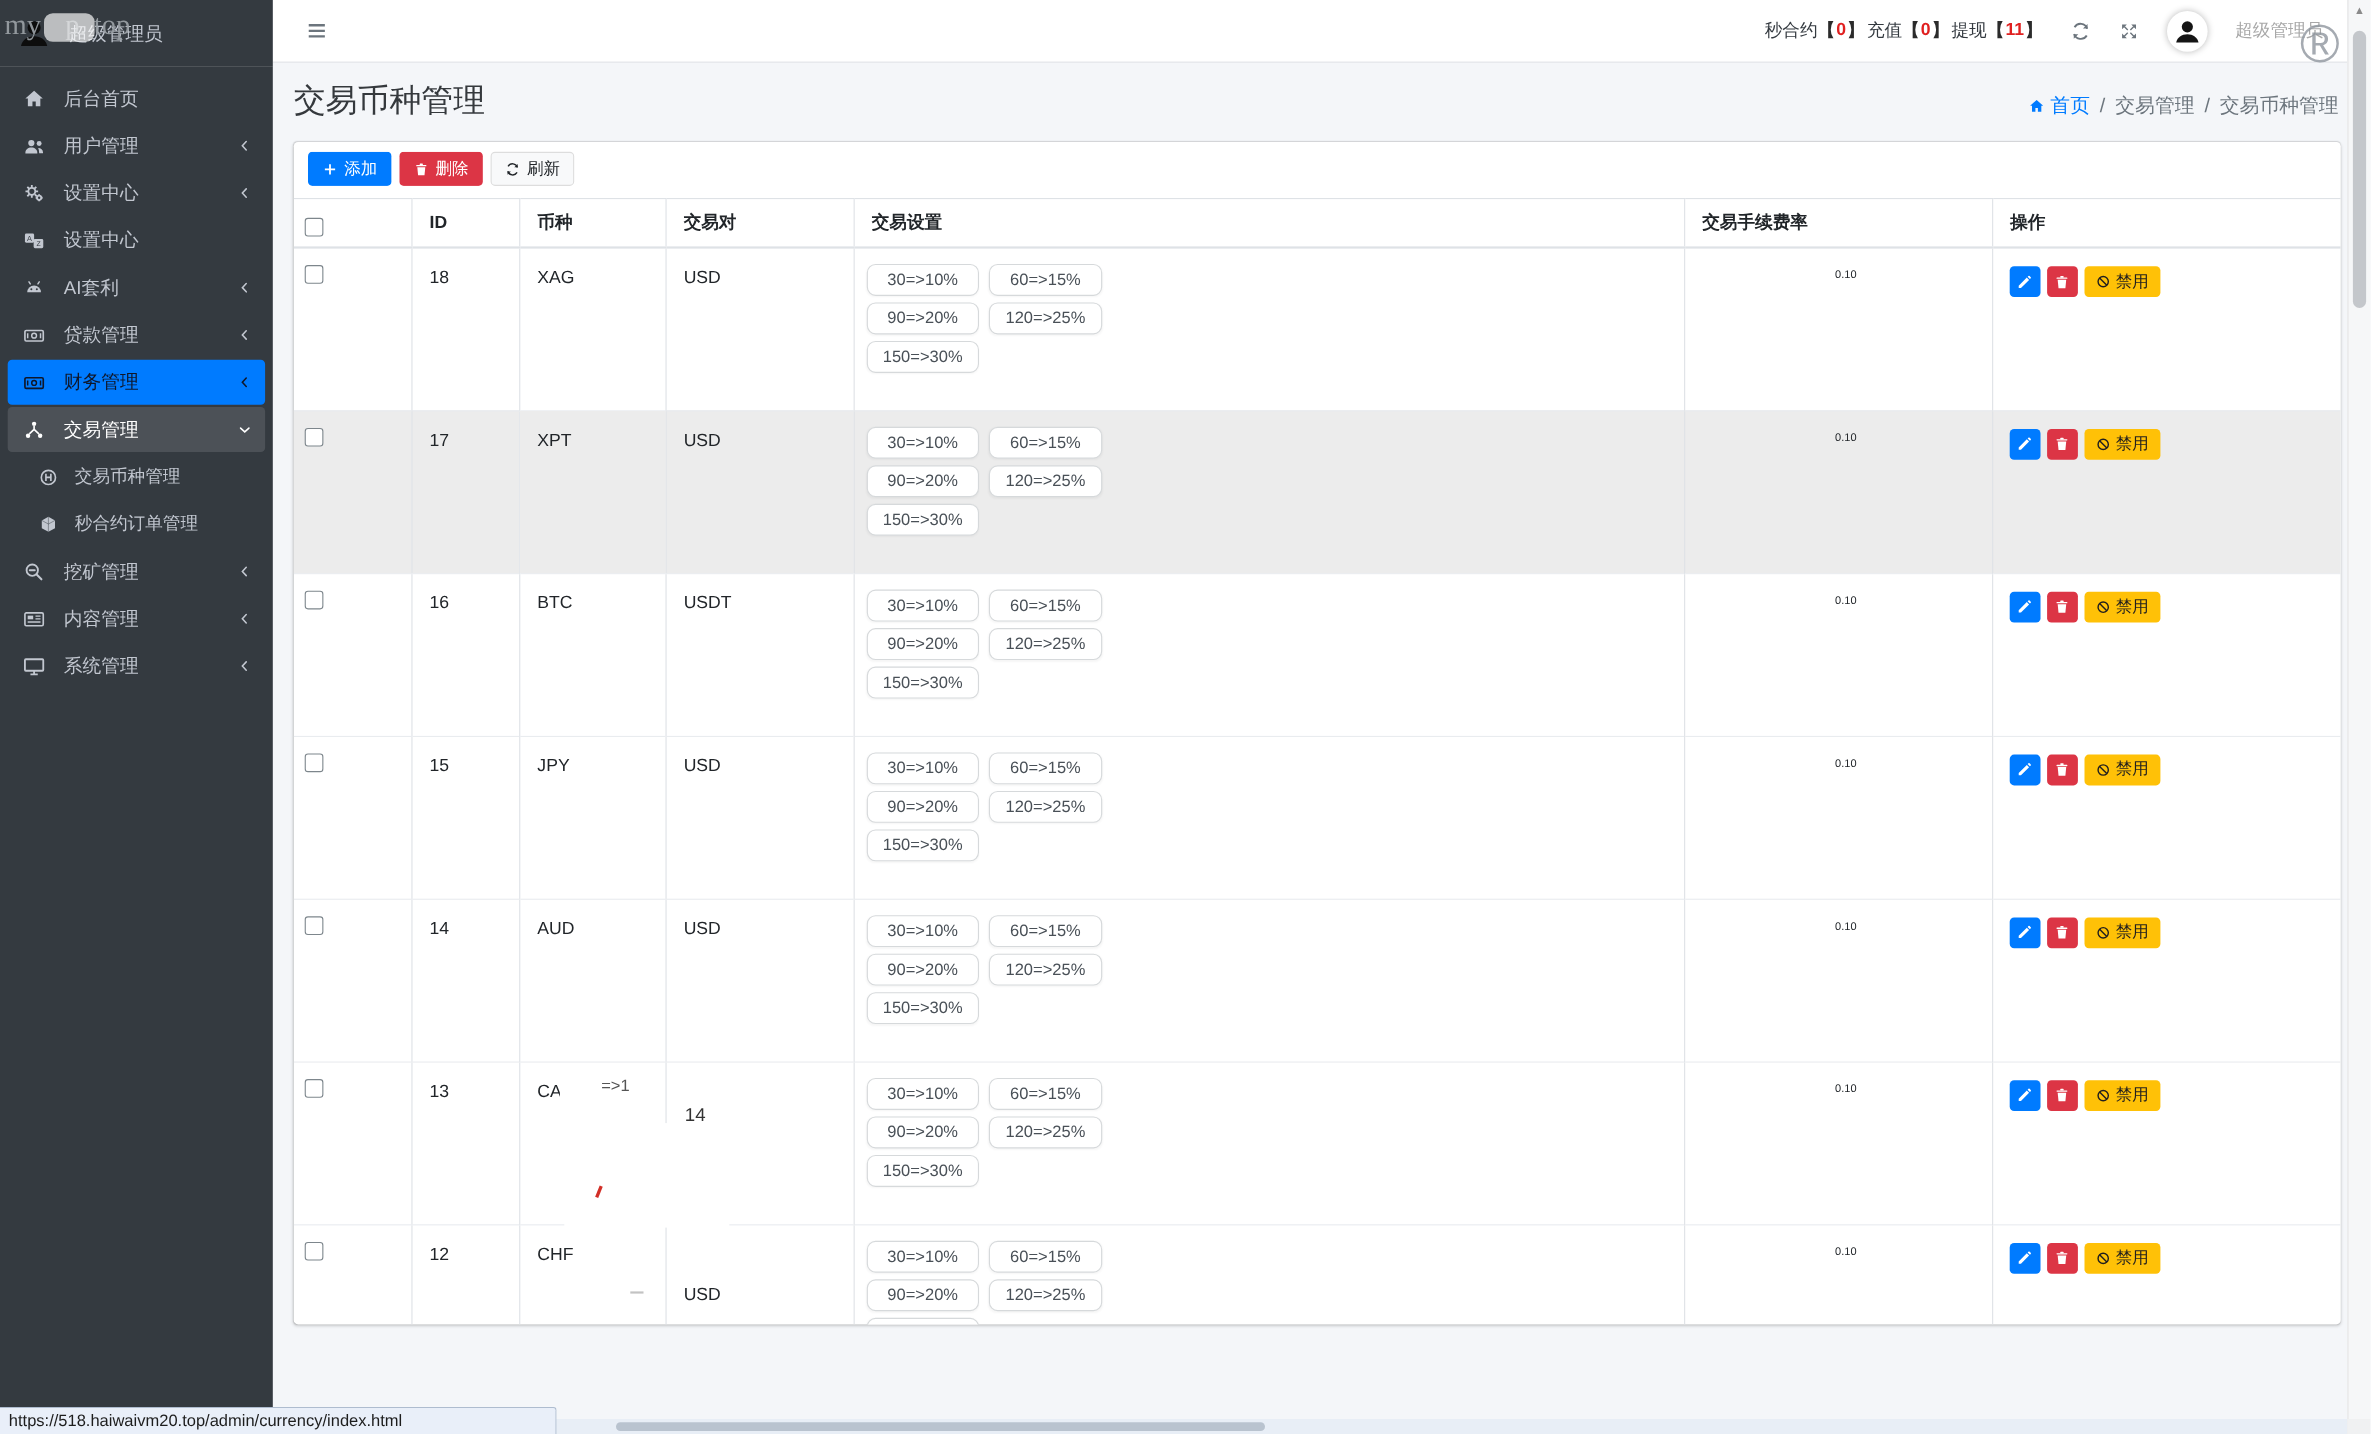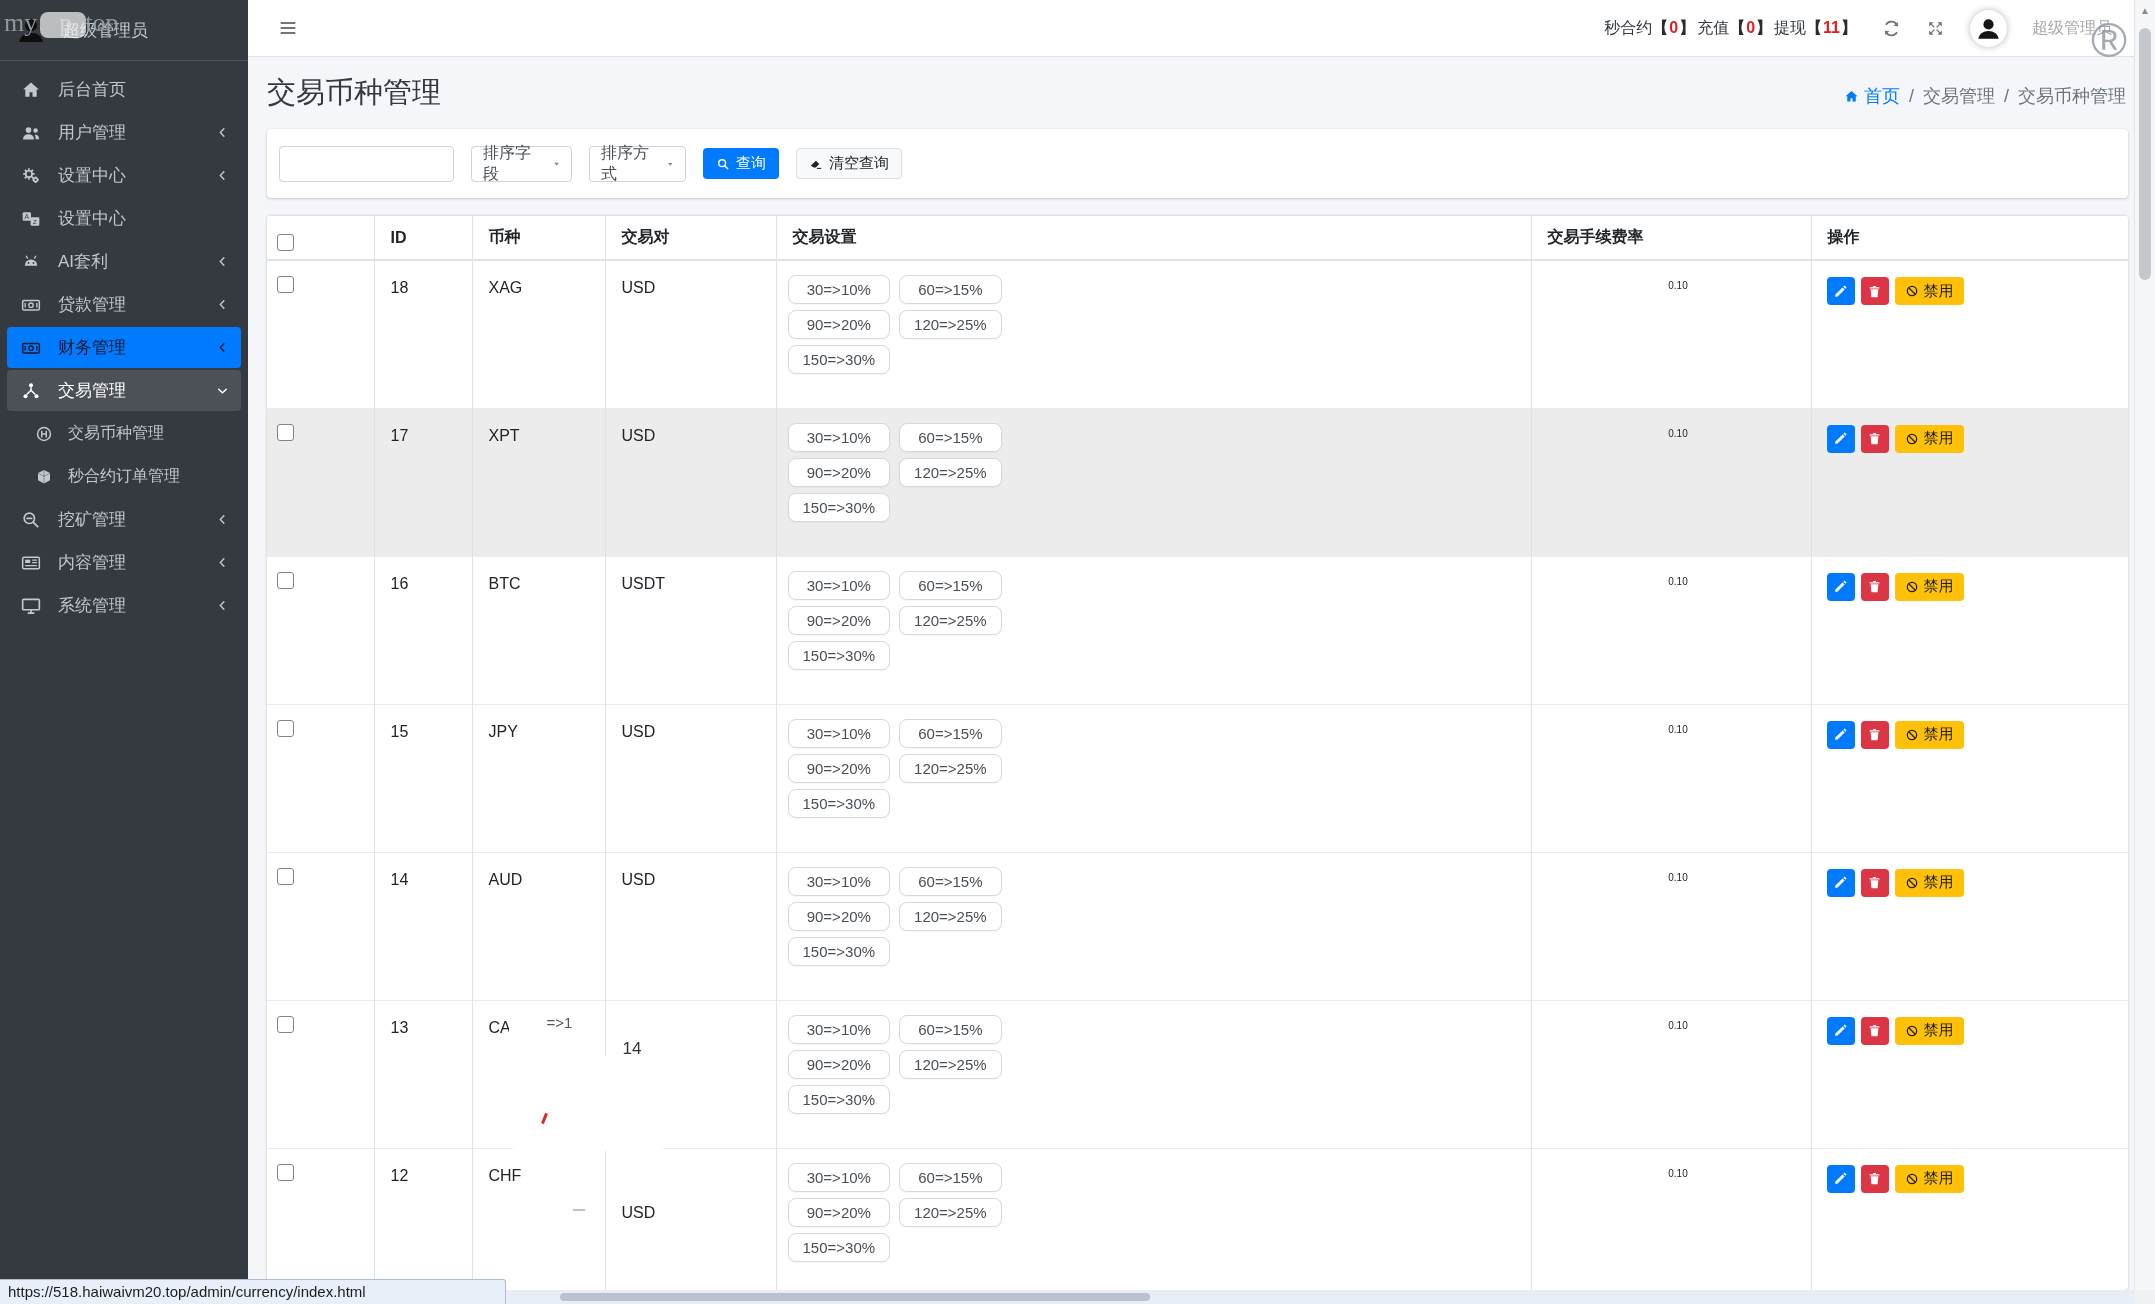--- a/index.html
+++ b/index.html
@@ -464,49 +464,42 @@
             </svg>
           <span>首页</span>
         </span>
         <span class="bc-sep">/</span>
         <span class="bc-item">交易管理</span>
         <span class="bc-sep">/</span>
         <span class="bc-item">交易币种管理</span>
       </div>
     </div>
 
-    <div class="card search-card">
-      <input class="search-input" type="text" value="" style="">
-      <div class="select sel-field">
-        <span>排序字段</span>
-        <svg class="caret">
-            <use href="#i-caret"></use>
-          </svg>
+
+    <div class="card table-card">
+      <div class="toolbar">
+        <button class="btn btn-primary">
+          <svg>
+              <use href="#i-plus"></use>
+            </svg>
+          <span>添加</span>
+        </button>
+        <button class="btn btn-danger">
+          <svg>
+              <use href="#i-trash"></use>
+            </svg>
+          <span>删除</span>
+        </button>
+        <button class="btn btn-light">
+          <svg>
+              <use href="#i-refresh"></use>
+            </svg>
+          <span>刷新</span>
+        </button>
       </div>
-      <div class="select sel-order">
-        <span>排序方式</span>
-        <svg class="caret">
-            <use href="#i-caret"></use>
-          </svg>
-      </div>
-      <button class="btn btn-primary">
-        <svg>
-            <use href="#i-search"></use>
-          </svg>
-        <span>查询</span>
-      </button>
-      <button class="btn btn-light">
-        <svg>
-            <use href="#i-eraser"></use>
-          </svg>
-        <span>清空查询</span>
-      </button>
-    </div>
-
-    <div class="card table-card">
 
       <table class="grid">
         <colgroup>
           <col style="width:107px">
             <col style="width:98px">
             <col style="width:133px">
             <col style="width:171px">
             <col style="width:755px">
             <col style="width:280px">
             <col style="width:317px">

